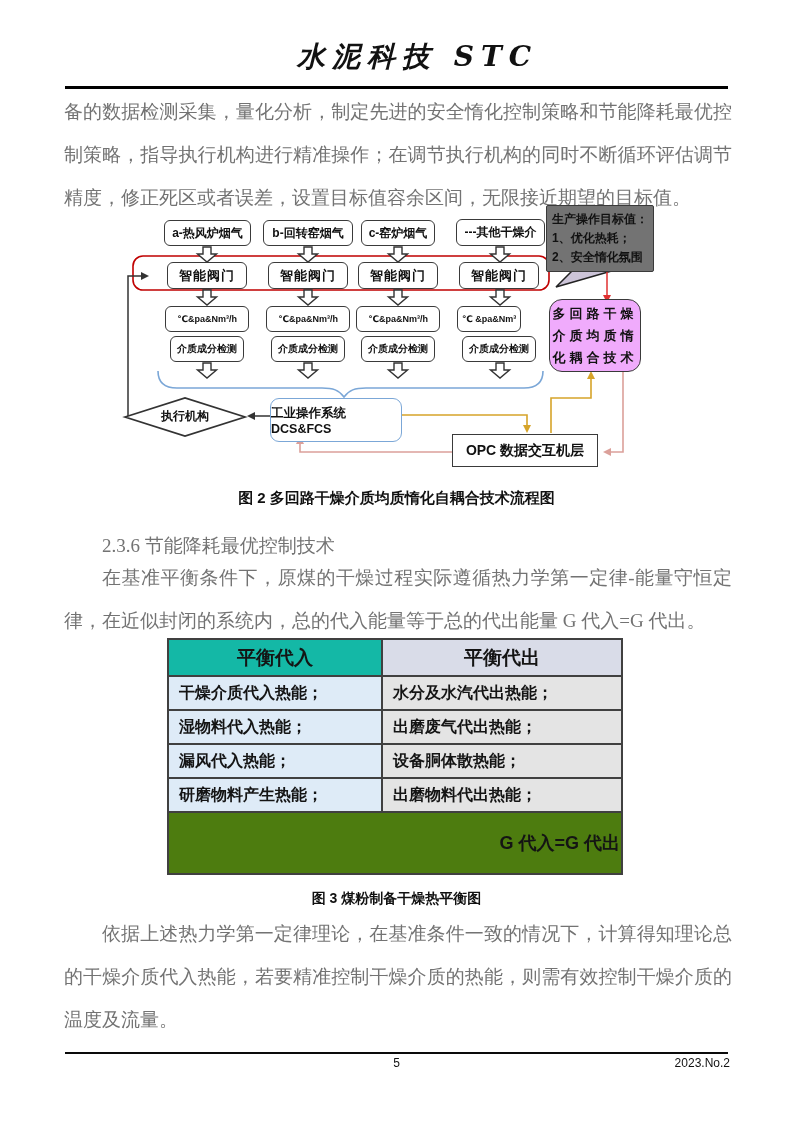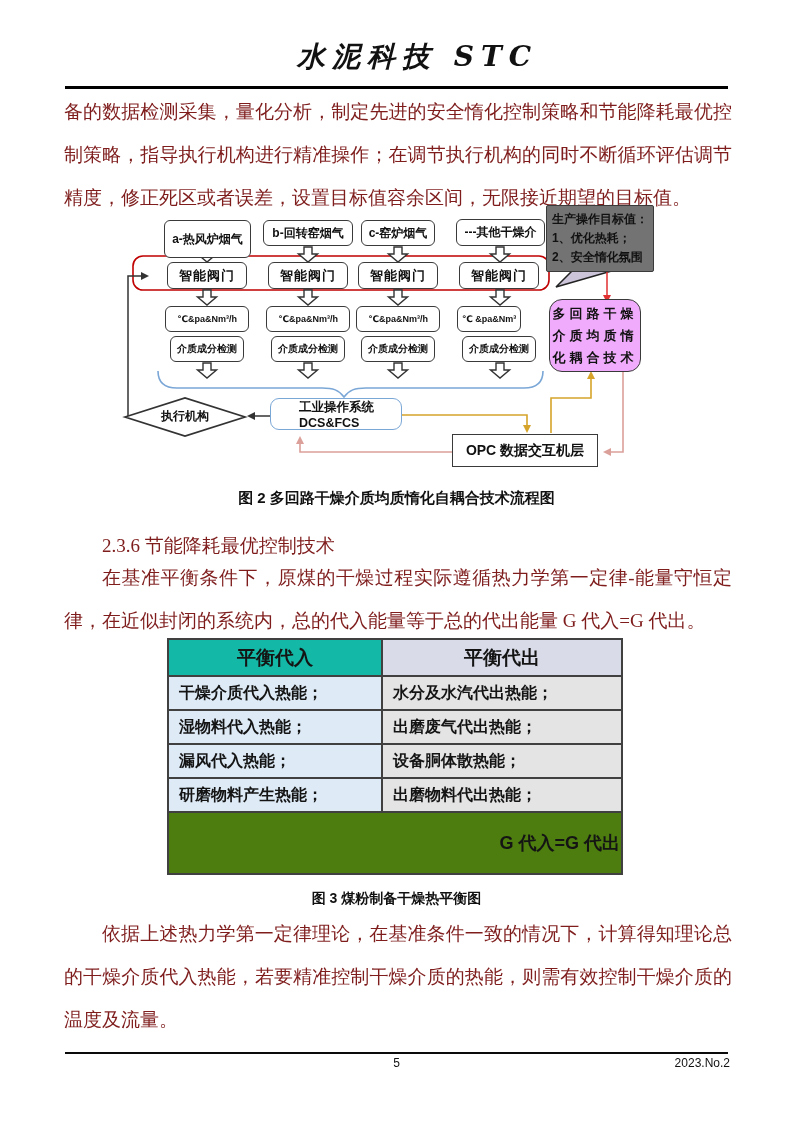--- a/index.html
+++ b/index.html
@@ -4,21 +4,21 @@
 <style>
   html,body{margin:0;padding:0;background:#ffffff;}
   #page{position:relative;width:793px;height:1122px;background:#ffffff;overflow:hidden;
         font-family:"Liberation Serif","DejaVu Serif",serif;color:#111;}
   .abs{position:absolute;}
   
   #journal-title{top:38px;left:0;width:793px;text-align:center;font-size:28px;font-weight:bold;
         font-style:italic;letter-spacing:7px;font-family:"DejaVu Serif",serif;padding-left:21px;}
   #header-rule{top:86px;left:65px;width:663px;height:3px;background:#000;}
   
-  .para{left:64px;width:668px;font-size:19px;line-height:43px;text-align:justify;color:#7f1d1d;}
+  .para{left:64px;width:668px;font-size:19px;line-height:43px;text-align:justify;color:#737373;}
   #p1{top:90px;}
   #sec-heading{top:524px;text-indent:38px;}
   #p2{top:556px;text-indent:38px;}
   #p3{top:912px;text-indent:38px;}
   
   .caption{left:0;width:793px;text-align:center;font-weight:bold;
         font-family:"Liberation Sans","DejaVu Sans",sans-serif;}
   #fig2-caption{top:489px;font-size:15px;}
   #fig3-caption{top:890px;font-size:14px;}
   
@@ -111,21 +111,21 @@
     <polyline points="551,433 551,398 591,398 591,375" fill="none" stroke="#d6a42a" stroke-width="1.6"></polyline>
     <polygon points="591,371 587,379 595,379" fill="#d6a42a"></polygon>
 
     <polyline points="623,372 623,452 607,452" fill="none" stroke="#dba09a" stroke-width="1.6"></polyline>
     <polygon points="603,452 611,448 611,456" fill="#dba09a"></polygon>
 
     <polyline points="452,452 300,452 300,440" fill="none" stroke="#dba09a" stroke-width="1.6"></polyline>
     <polygon points="300,436 296,444 304,444" fill="#dba09a"></polygon>
   </svg>
 
-  <div class="dbox src" style="left:164px;top:220px;width:87px;height:38px;">a-热风炉烟气</div>
+  <div class="dbox src" style="left:164px;top:220px;width:87px;height:26px;">a-热风炉烟气</div>
   <div class="dbox src" style="left:263px;top:220px;width:90px;height:26px;">b-回转窑烟气</div>
   <div class="dbox src" style="left:361px;top:220px;width:74px;height:26px;">c-窑炉烟气</div>
   <div class="dbox src" style="left:456px;top:219px;width:89px;height:27px;">---其他干燥介</div>
 
   <div class="dbox valve" style="left:167px;top:262px;width:80px;height:27px;">智能阀门</div>
   <div class="dbox valve" style="left:268px;top:262px;width:80px;height:27px;">智能阀门</div>
   <div class="dbox valve" style="left:358px;top:262px;width:80px;height:27px;">智能阀门</div>
   <div class="dbox valve" style="left:459px;top:262px;width:80px;height:27px;">智能阀门</div>
 
   <div class="dbox sensor" style="left:165px;top:306px;width:84px;height:26px;">℃&amp;pa&amp;Nm³/h</div>
@@ -143,21 +143,21 @@
     <span>1、优化热耗；</span>
     <span>2、安全惰化氛围</span>
   </div>
 
   <div class="dbox" id="tech-box" style="left:549px;top:299px;width:92px;height:73px;">
     <span>多回路干燥</span>
     <span>介质均质惰</span>
     <span>化耦合技术</span>
   </div>
 
-  <div class="dbox" id="dcs-box" style="left:270px;top:398px;width:132px;height:32px;padding-left:28px;">工业操作系统 DCS&amp;FCS</div>
+  <div class="dbox" id="dcs-box" style="left:270px;top:398px;width:132px;height:44px;">工业操作系统 DCS&amp;FCS</div>
   <div class="dbox" id="opc-box" style="left:452px;top:434px;width:146px;height:33px;">OPC 数据交互机层</div>
   <div class="dbox" id="actuator-label" style="left:145px;top:408px;width:80px;height:17px;">执行机构</div>
 
   <div class="abs caption" id="fig2-caption">图 2 多回路干燥介质均质惰化自耦合技术流程图</div>
 
   <div class="abs para" id="sec-heading">2.3.6 节能降耗最优控制技术</div>
   <div class="abs para" id="p2">在基准平衡条件下，原煤的干燥过程实际遵循热力学第一定律-能量守恒定律，在近似封闭的系统内，总的代入能量等于总的代出能量 G 代入=G 代出。</div>
 
   <table class="abs" id="balance-table">
     <tbody>

